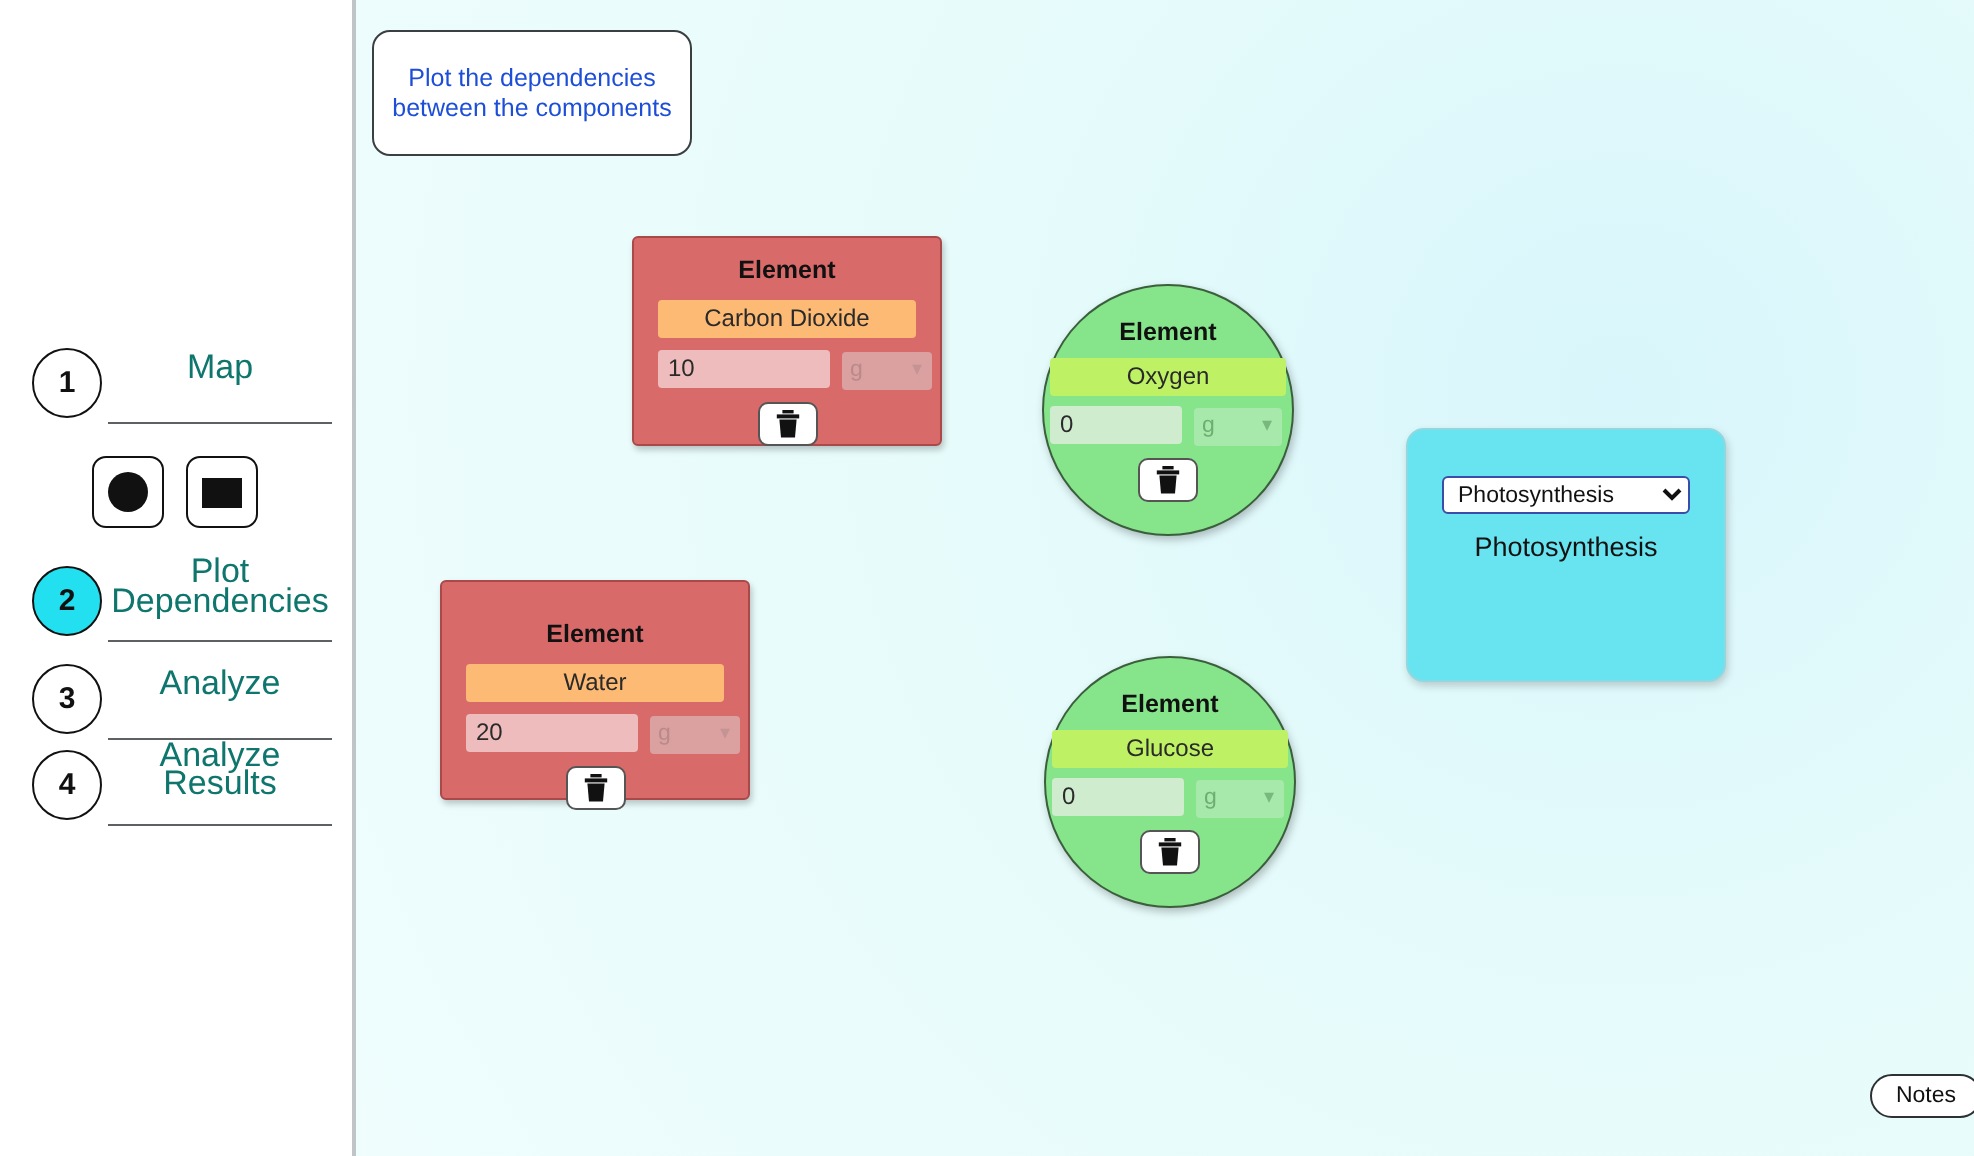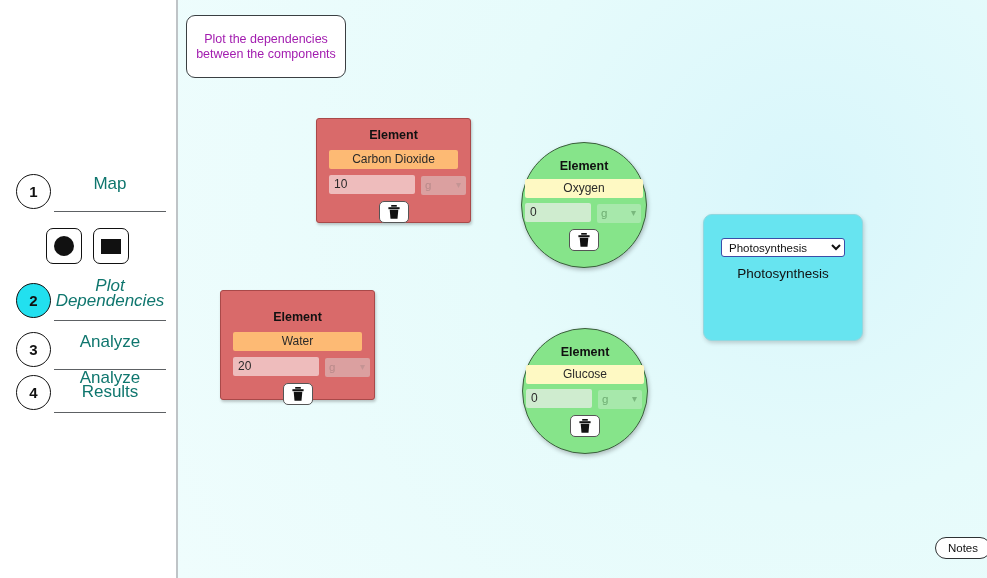--- a/index.html
+++ b/index.html
@@ -32,21 +32,21 @@
   }
   .step.active .step-circle{background:#22e0ef;border-color:#111;}
   .step-label{
     position:absolute;left:38px;top:0;width:112px;height:40px;
     display:flex;align-items:center;justify-content:center;
     text-align:center;font-size:17px;color:#0f766e;line-height:14px;
     border-bottom:1.3px solid #5d6164;
     box-sizing:border-box;
     padding-bottom:16px;
   }
-  .step-label.two-line{line-height:15px;font-style:italic;}
+  .step-label.two-line{line-height:15px;}
 
   #shape-tools{position:absolute;left:46px;top:228px;width:110px;height:40px;}
   .shape-btn{
     position:absolute;top:0;width:36px;height:36px;border-radius:7px;
     border:1.5px solid #111;background:#fff;box-sizing:border-box;
     display:flex;align-items:center;justify-content:center;
   }
   #shape-circle-btn{left:0;}
   #shape-square-btn{left:47px;}
   .glyph-circle{width:20px;height:20px;border-radius:50%;background:#111;}
@@ -57,21 +57,21 @@
     position:absolute;left:178px;top:0;width:809px;height:578px;
     background:radial-gradient(circle at 78% 34%, #d8f6fb 0%, #e6fbfb 42%, #effdfd 100%);
     overflow:hidden;
   }
 
   
   #instruction-box{
     position:absolute;left:8px;top:15px;width:160px;height:63px;
     background:#fff;border:1.4px solid #3a3f42;border-radius:9px;
     display:flex;align-items:center;justify-content:center;
-    text-align:center;font-size:12.5px;color:#a21caf;line-height:15px;
+    text-align:center;font-size:12.5px;color:#1d4ed8;line-height:15px;
     box-sizing:border-box;padding:0 8px;
   }
 
   
   .node{position:absolute;box-sizing:border-box;}
   .node .node-title{
     text-align:center;font-size:12.5px;font-weight:bold;color:#111;
   }
   .node-name-input{
     display:block;width:100%;box-sizing:border-box;
@@ -118,21 +118,21 @@
   .node.rect .unit-select{background:#dba0a0;color:#b98a8a;}
   .node.rect .unit-chev{color:#c49494;}
 
   
   .node.circle{
     background:#86e48a;border:1.7px solid #3b5f3d;border-radius:50%;
     box-shadow:1px 2px 4px rgba(0,0,0,.25);
     display:flex;flex-direction:column;justify-content:center;
   }
   .node.circle .inner{width:118px;margin:0 auto;}
-  .node.circle .node-name-input{background:#fef9c3;}
+  .node.circle .node-name-input{background:#bef264;}
   .node.circle .node-value-input{background:#cfeccf;}
   .node.circle .unit-select{background:#a7e8ab;color:#6fae73;}
   .node.circle .unit-chev{color:#79b87d;}
 
   
   #process-panel{
     position:absolute;left:525px;top:214px;width:160px;height:127px;
     background:#67e4f0;border:1.3px solid #8fd8e0;border-radius:9px;
     box-shadow:1px 2px 4px rgba(0,0,0,.18);
     box-sizing:border-box;padding:14px 10px 0 10px;

